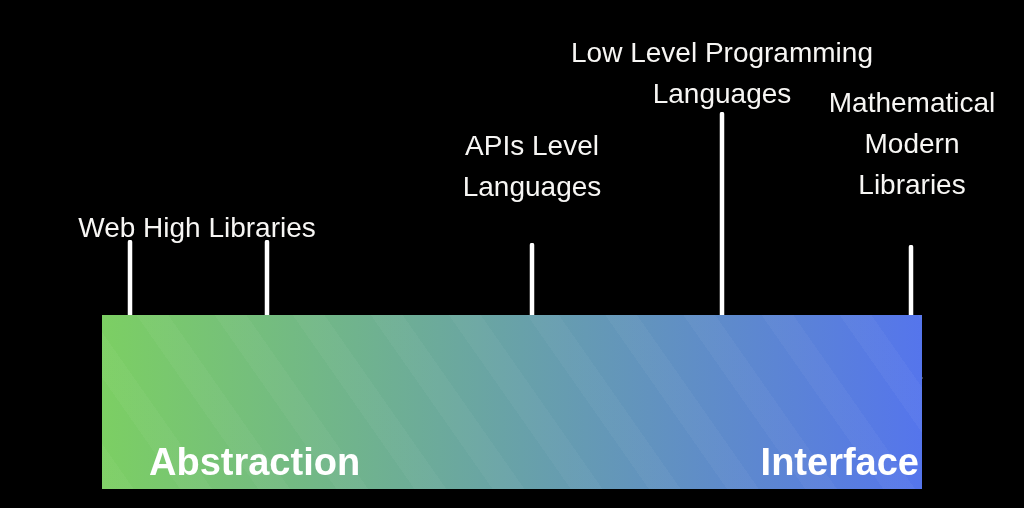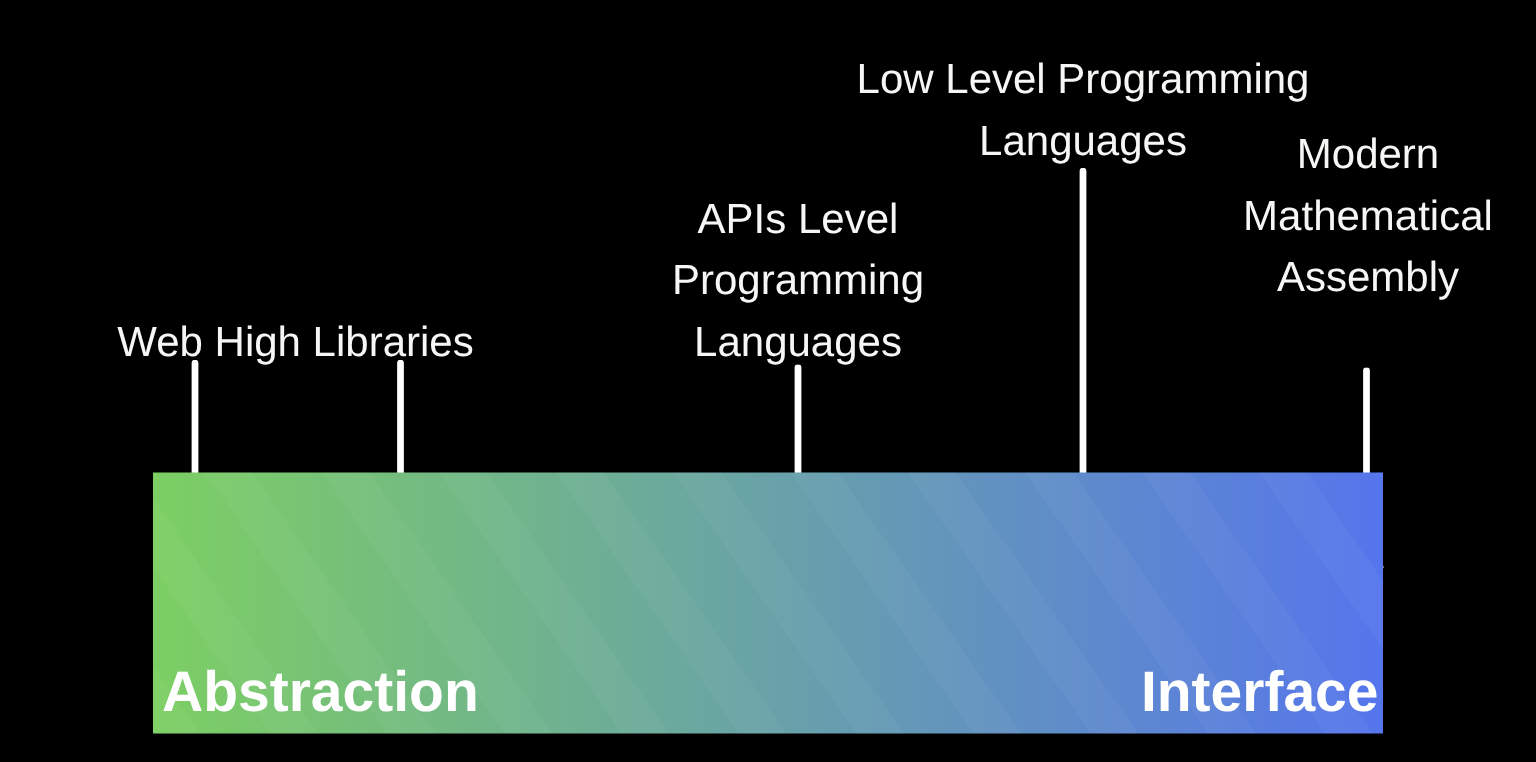--- a/index.html
+++ b/index.html
@@ -50,33 +50,32 @@
 <body>
 
 <div class="canvas">
 
   <div class="label" style="left:197px;top:207px">
     <div>Web High Libraries</div>
   </div>
 
   <div class="label" style="left:532px;top:125px">
     <div>APIs Level</div>
-    <div>Programming</div>
     <div>Languages</div>
   </div>
 
   <div class="label" style="left:722px;top:32px">
     <div>Low Level Programming</div>
     <div>Languages</div>
   </div>
 
   <div class="label" style="left:912px;top:82px">
+    <div>Mathematical</div>
     <div>Modern</div>
-    <div>Mathematical</div>
-    <div>Assembly</div>
+    <div>Libraries</div>
   </div>
 
   <div class="arrow" style="left:116px;top:240px">
     <svg width="28" height="151" viewBox="0 0 28 151" fill="none" stroke="#ffffff" stroke-width="4.5" stroke-linecap="round" stroke-linejoin="round">
       <line x1="14" y1="2" x2="14" y2="146"></line>
         <polyline points="5,138 14,149 23,138"></polyline>
     </svg>
   </div>
   <div class="arrow" style="left:253px;top:240px">
     <svg width="28" height="151" viewBox="0 0 28 151" fill="none" stroke="#ffffff" stroke-width="4.5" stroke-linecap="round" stroke-linejoin="round">
@@ -98,17 +97,17 @@
   </div>
   <div class="arrow" style="left:897px;top:245px">
     <svg width="28" height="146" viewBox="0 0 28 146" fill="none" stroke="#ffffff" stroke-width="4.5" stroke-linecap="round" stroke-linejoin="round">
       <line x1="14" y1="2" x2="14" y2="141"></line>
         <polyline points="5,133 14,144 23,133"></polyline>
     </svg>
   </div>
 
   <div class="bar" style="background: linear-gradient(90deg, rgb(124, 207, 99), rgb(85, 117, 236));">
     <div class="sheen"></div>
-    <div class="bar-label left" style="color: rgb(255, 255, 255);">Abstraction</div>
+    <div class="bar-label left" style="color: rgb(255, 255, 255); margin-left: 41px;">Abstraction</div>
     <div class="bar-label right" style="color: rgb(255, 255, 255); margin-left: 36px;">Interface</div>
   </div>
 
 </div>
 
 </body></html>

